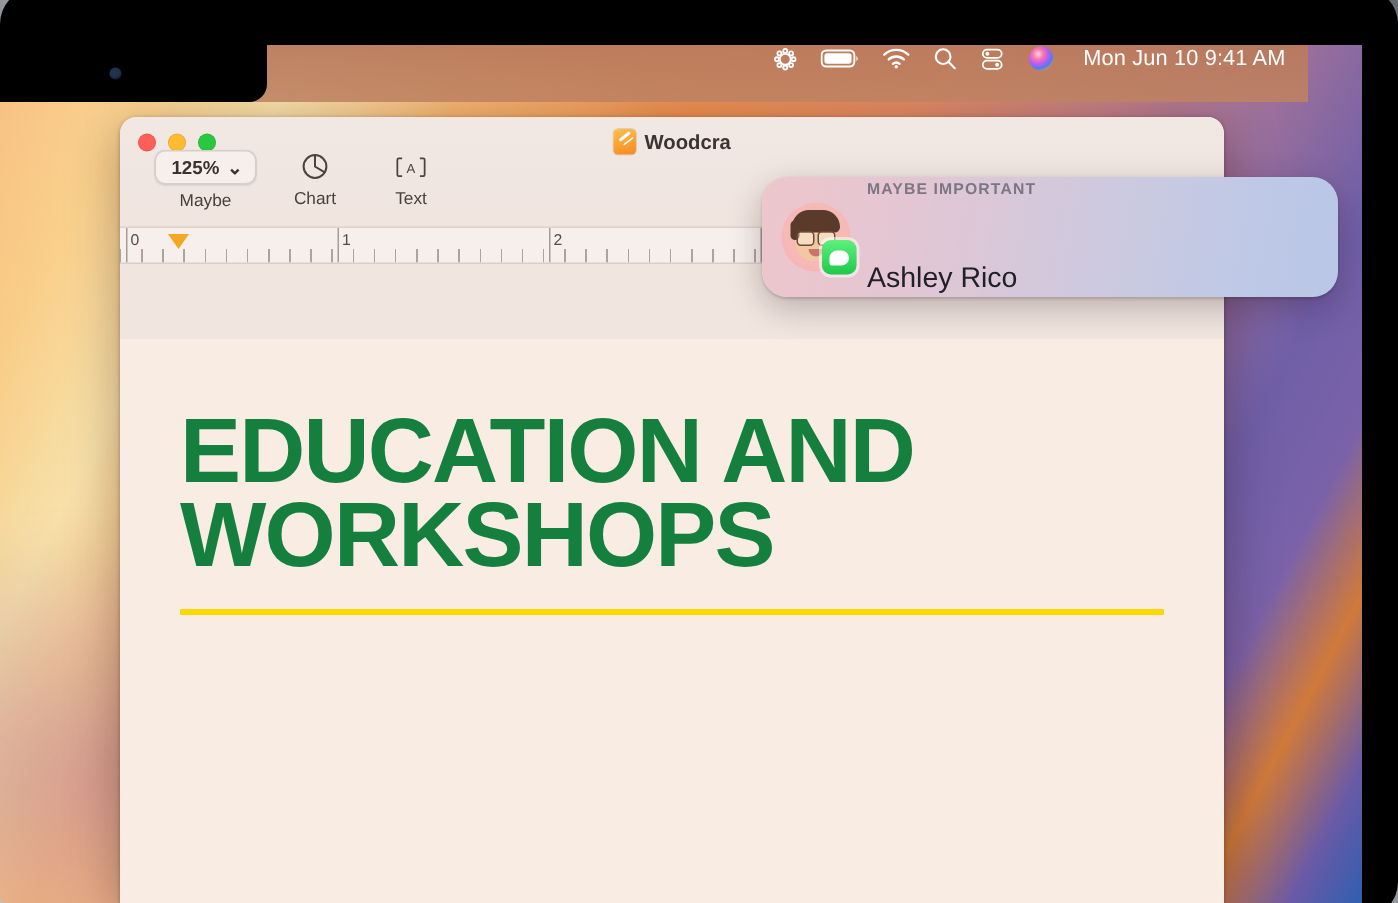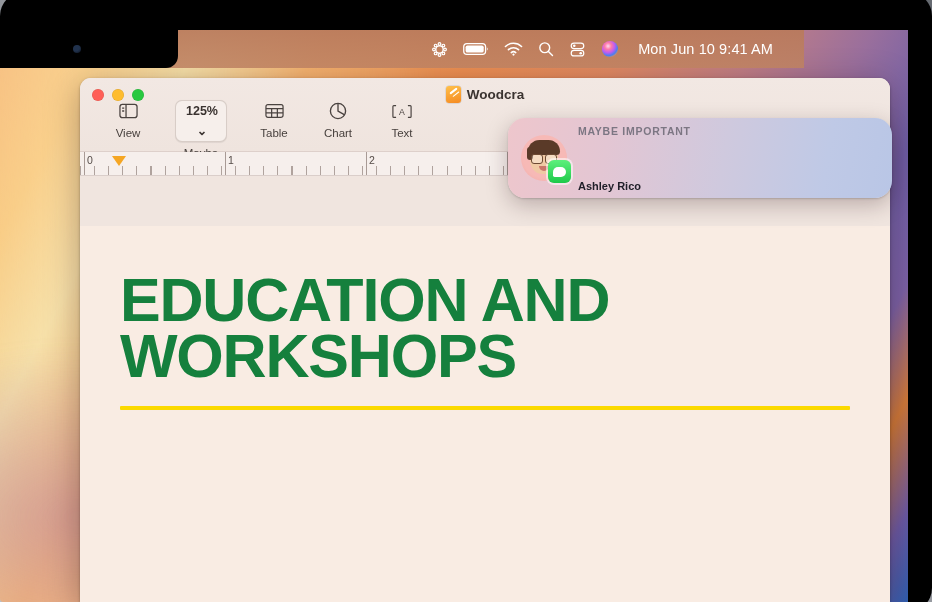--- a/index.html
+++ b/index.html
@@ -77,24 +77,24 @@
   .wall-streak-c {
     position: absolute; left: -5%; top: 55%;
     width: 45%; height: 60%;
     background: radial-gradient(ellipse at 30% 50%, rgba(170,110,160,.45), rgba(170,110,160,0) 70%);
     filter: blur(10px);
   }
 
   
   .menubar {
     position: absolute; left: 0; top: 0;
-    width: 804px; height: 38px;
+    width: 872px; height: 38px;
     background: linear-gradient(180deg, rgba(185,122,92,.93), rgba(190,130,98,.88));
-    display: flex; align-items: center; justify-content: flex-end;
-    padding-right: 31px;
+    display: flex; align-items: flex-start; justify-content: flex-end;
+    padding-right: 15px;
     z-index: 6;
   }
   .menu-items { display: flex; align-items: center; gap: 15px; }
   .menu-icon {
     display: flex; align-items: center; justify-content: center;
     color: #ffffff;
   }
   .menu-clock {
     color: #fff;
     font-size: 14.5px;
@@ -114,21 +114,21 @@
   .camera {
     position: absolute; left: 73px; top: 15px;
     width: 8px; height: 8px; border-radius: 50%;
     background: radial-gradient(circle at 40% 35%, #21324d 0 45%, #0a0f18 100%);
   }
 
   
   .window {
     position: absolute;
     left: 80px; top: 48px;
-    width: 810px; height: 524px;
+    width: 736px; height: 524px;
     background: #f0e5df;
     border-top-left-radius: 11px;
     border-top-right-radius: 11px;
     overflow: hidden;
     box-shadow: 0 8px 34px rgba(40,10,0,.34), 0 1px 3px rgba(0,0,0,.3);
     z-index: 5;
   }
 
   .titlebar {
     position: relative;
@@ -184,21 +184,21 @@
   .tb-glyph { height: 22px; display: flex; align-items: center; justify-content: center; }
   .tb-label { font-size: 11.5px; color: #463f3c; }
 
   .zoom-pop {
     display: flex; align-items: center; gap: 5px;
     padding: 3px 8px 3px 10px;
     border-radius: 7px;
     background: #f6efeb;
     border: 1px solid rgba(110,85,75,.22);
     box-shadow: 0 .5px 1px rgba(0,0,0,.07);
-    font-size: 12.5px; font-weight: bold; color: #3a3330; flex-direction: column;
+    font-size: 12.5px; font-weight: bold; color: #3a3330;
   }
 
   
   .ruler {
     position: relative;
     height: 24px;
     background: #f6efec;
     border-bottom: 1px solid rgba(120,90,80,.22);
     overflow: hidden;
   }
@@ -313,21 +313,21 @@
   }
   .bubble {
     width: 13px; height: 10px; border-radius: 6px 6px 6px 2px;
     background: #fff;
   }
   .notif-text { display: flex; flex-direction: column; justify-content: center; gap: 1px; min-width:0; }
   .notif-kicker {
     font-size: 10.5px; font-weight: bold; letter-spacing: .75px;
     color: #7c7683; text-transform: uppercase;
   }
-  .notif-title { font-size: 11px; font-weight: bold; color: #21202a; margin-top: 42px; }
+  .notif-title { font-size: 19px; font-weight: normal; color: #21202a; margin-top: 42px; }
   .notif-body { font-size: 13.5px; color: #25242e; white-space: nowrap; }
 </style>
 </head>
 <body>
 
 <div id="screen">
 
   <div class="bezel-outer"></div>
   <div class="bezel-inner"></div>
 
@@ -422,50 +422,31 @@
           <span class="tl green"></span>
         </div>
 
         <div class="win-title">
           <span class="doc-icon"></span>
           <span>Woodcra</span>
         </div>
 
         <div class="toolbar">
 
-          <div class="tb-item">
-            <span class="tb-glyph">
-              <svg width="19" height="16" viewBox="0 0 20 16" fill="none" stroke="#4a4340" stroke-width="1.35">
-                <rect x="1" y="1" width="18" height="14" rx="2.6"></rect>
-                <path d="M7.4 1 L7.4 15"></path>
-                <path d="M3.3 5 h2.2 M3.3 8 h2.2"></path>
-              </svg>
-            </span>
-            <span class="tb-label">View</span>
-          </div>
 
           <div class="tb-item wide">
             <span class="zoom-pop">
               <span>125%</span>
               <span>⌄</span>
             </span>
             <span class="tb-label">Maybe</span>
           </div>
 
 
 
-          <div class="tb-item">
-            <span class="tb-glyph">
-              <svg width="19" height="16" viewBox="0 0 20 16" fill="none" stroke="#4a4340" stroke-width="1.3">
-                <rect x="1" y="1.4" width="18" height="13.2" rx="2"></rect>
-                <path d="M1 5.4 h18 M1 10 h18 M7 5.4 V14.6 M13 5.4 V14.6"></path>
-              </svg>
-            </span>
-            <span class="tb-label">Table</span>
-          </div>
 
           <div class="tb-item">
             <span class="tb-glyph">
               <svg width="18" height="18" viewBox="0 0 18 18" fill="none" stroke="#4a4340" stroke-width="1.35">
                 <circle cx="9" cy="9" r="7.6"></circle>
                 <path d="M9 1.6 L9 9 L15.2 12.7" stroke-linecap="round"></path>
               </svg>
             </span>
             <span class="tb-label">Chart</span>
           </div>

